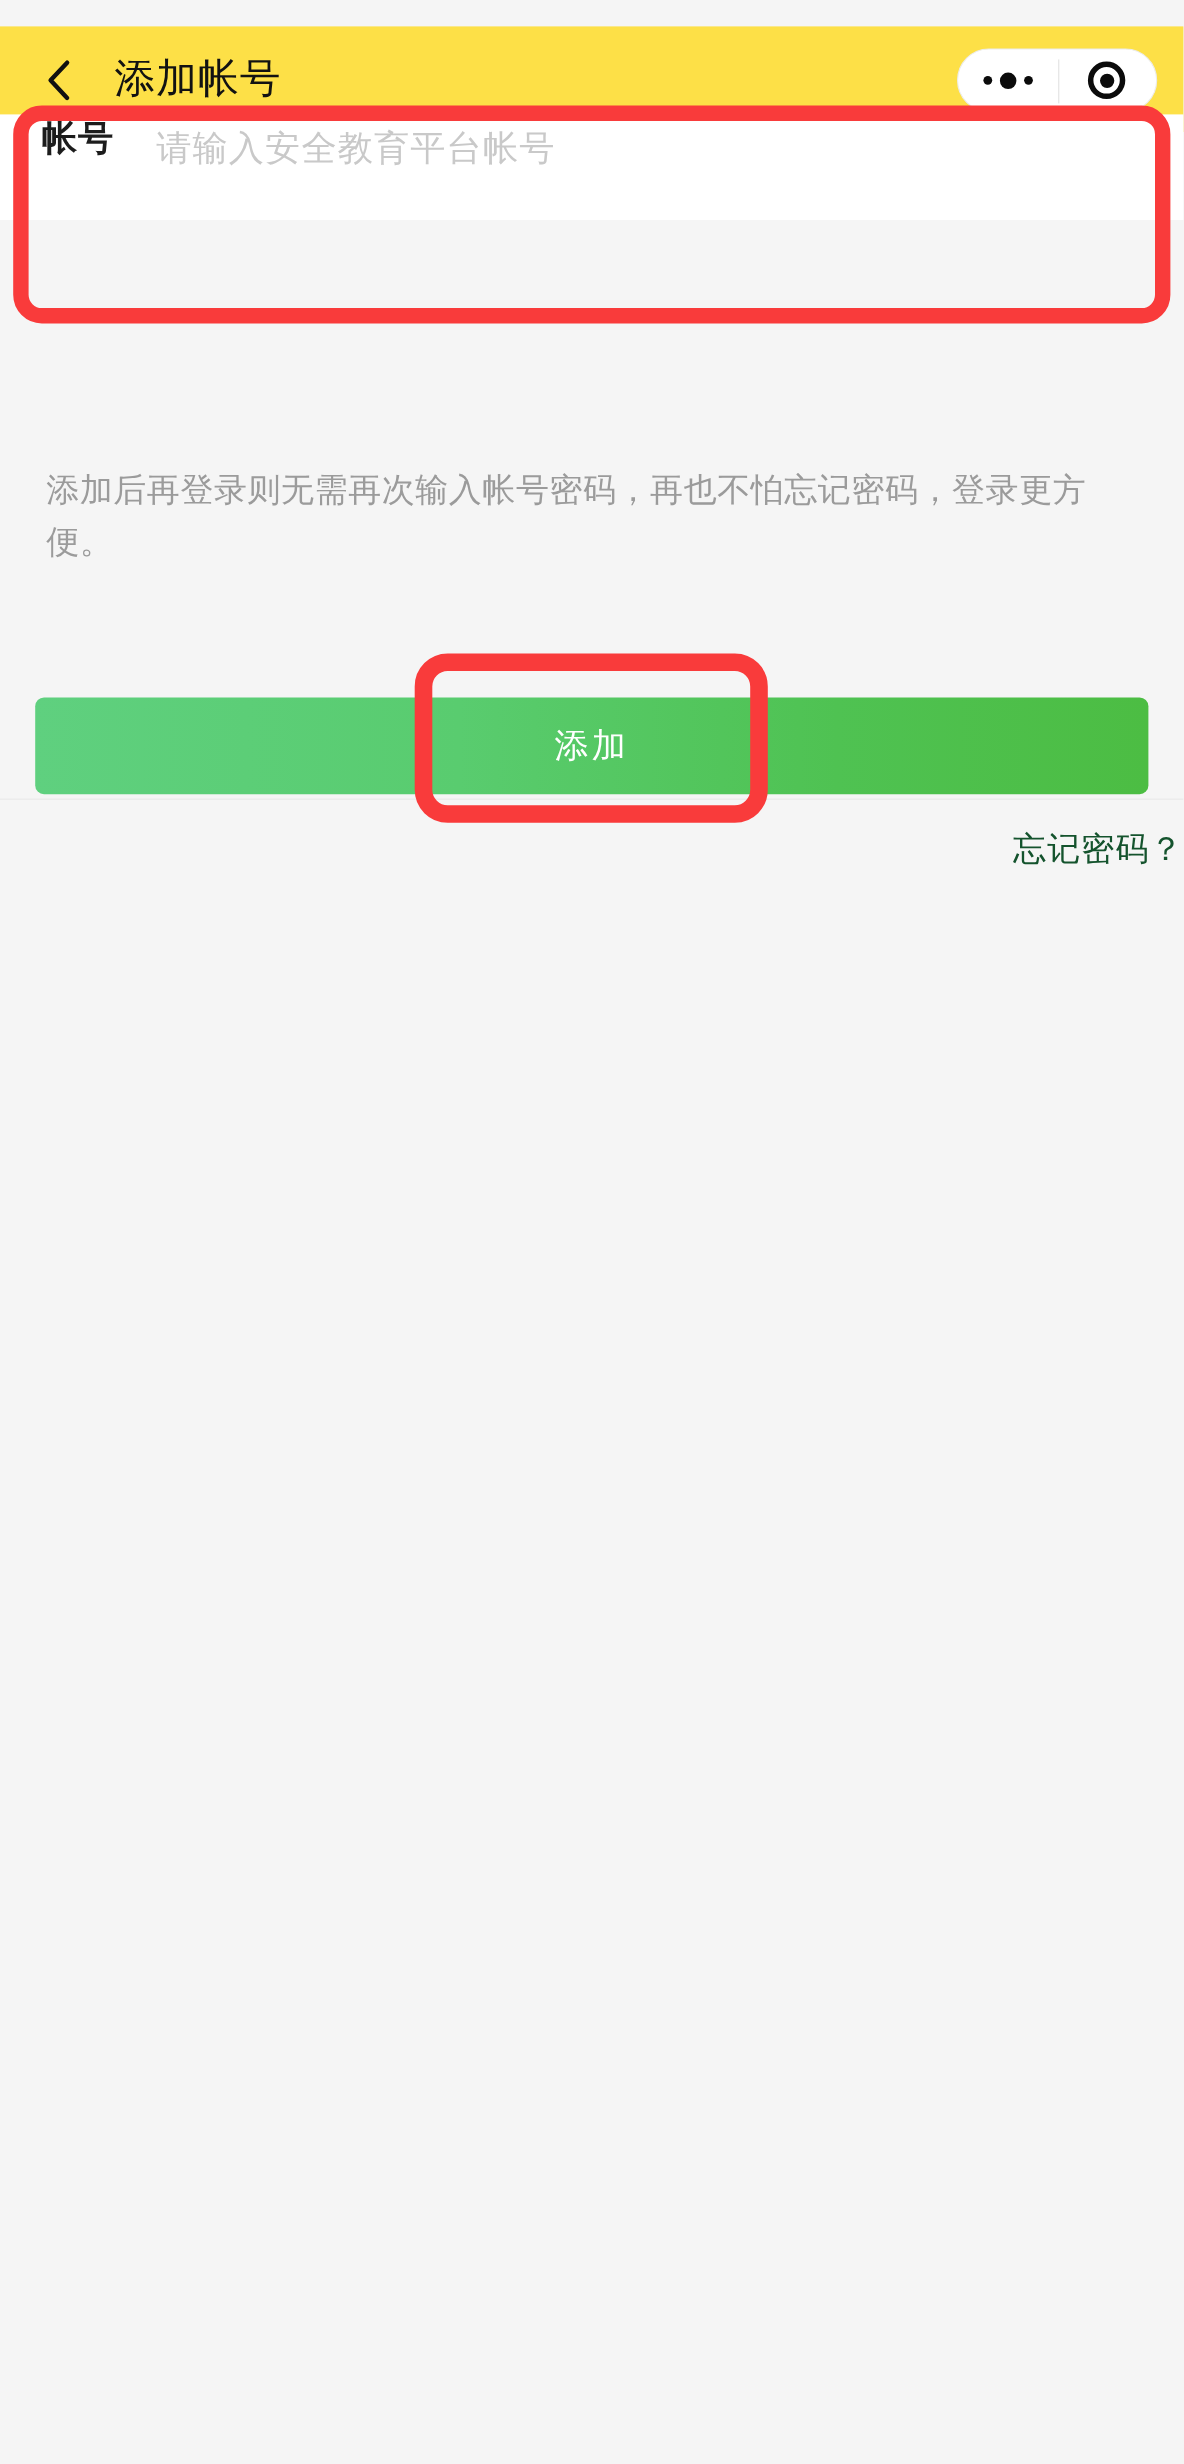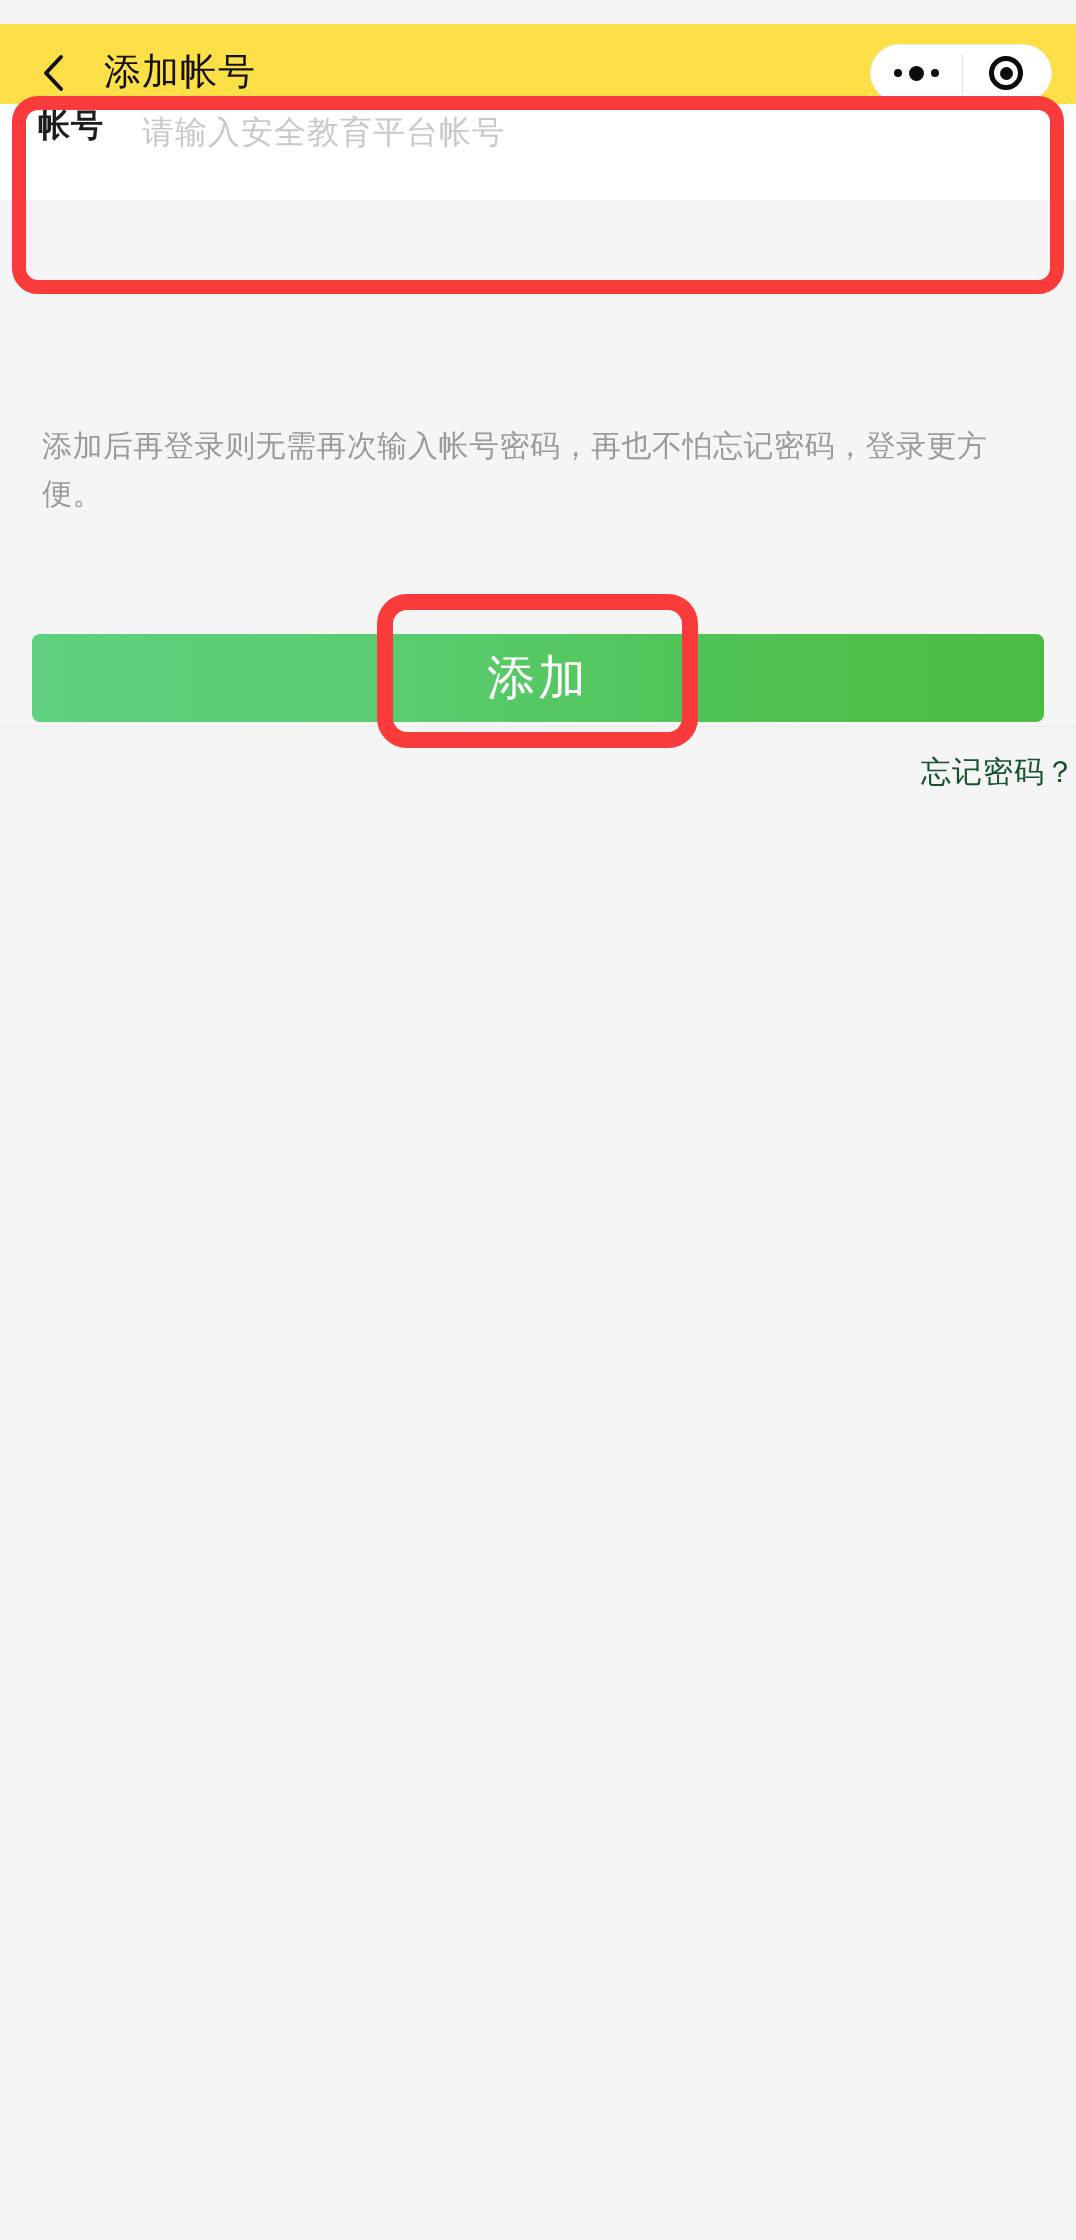--- a/index.html
+++ b/index.html
@@ -144,21 +144,21 @@
     flex: none;
     letter-spacing: 1px;
   }
   .field-input {
     border: none;
     outline: none;
     flex: 1;
     font-size: 32px;
     color: #1c1c1c;
     background: transparent;
-    font-family: Liberation Mono, monospace;
+    font-family: Liberation Serif, serif;
     height: 60px;
     padding: 0;
     letter-spacing: 1px;
   }
   .field-input::placeholder {
     color: #c9c9c9;
   }
 
   .eye-wrap {
     width: 128px;
@@ -214,21 +214,21 @@
   .submit-btn {
     position: absolute;
     left: 32px;
     top: 32px;
     width: 1012px;
     height: 88px;
     border: none;
     border-radius: 8px;
     background: linear-gradient(90deg, #5fd07f 0%, #59cc6f 38%, #4fc252 72%, #4cbd43 100%);
     color: #ffffff;
-    font-size: 48px;
+    font-size: 31px;
     font-family: "Liberation Sans", "DejaVu Sans", sans-serif;
     letter-spacing: 3px;
     cursor: pointer;
   }
 
   
   .hairline {
     position: absolute;
     left: 0;
     top: 726px;

